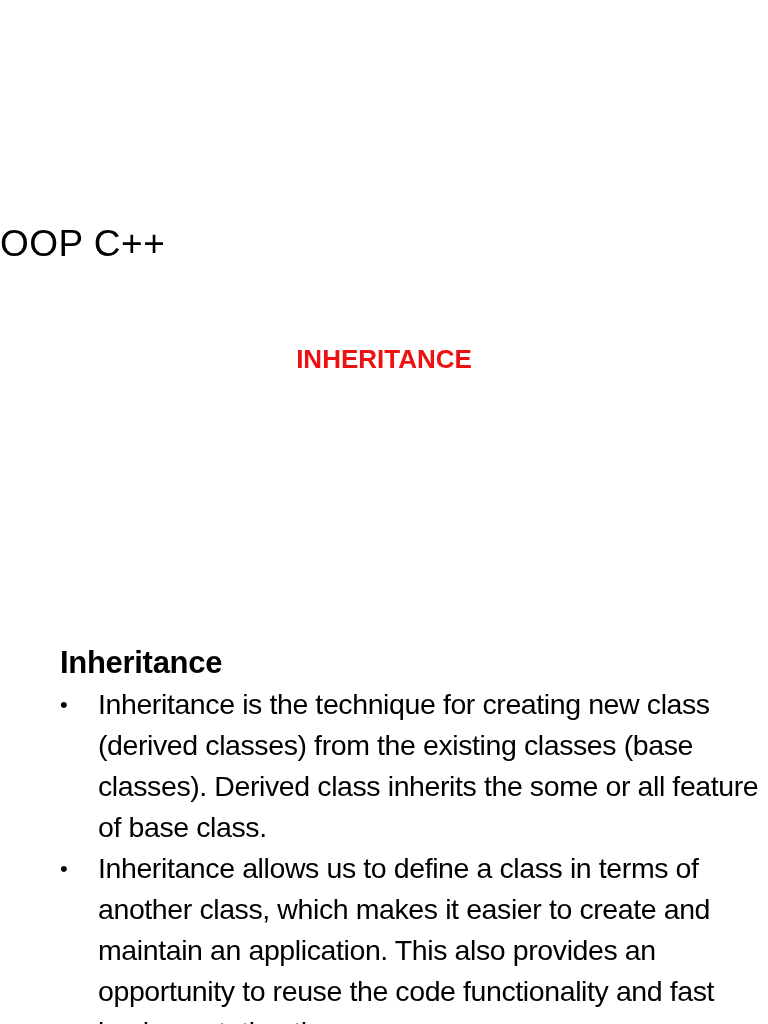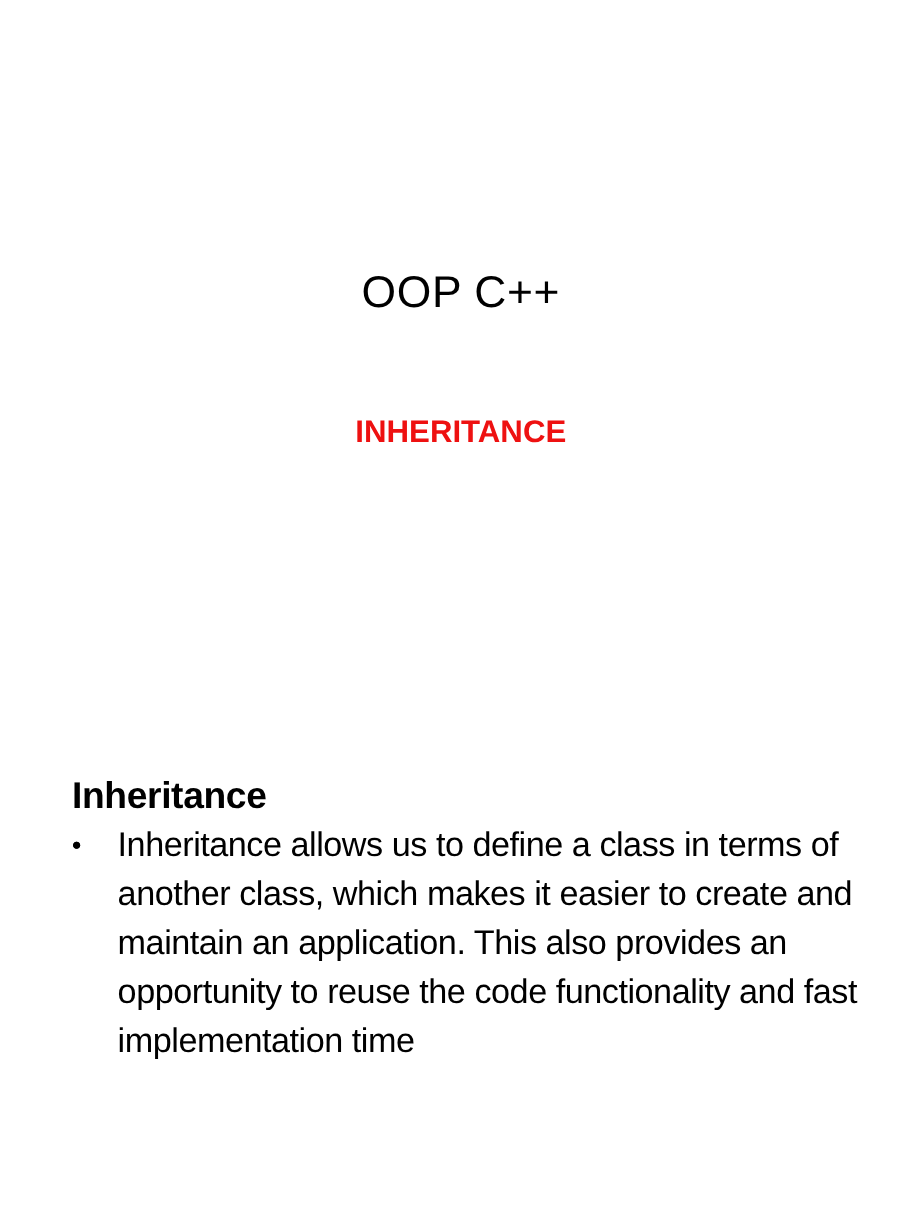--- a/index.html
+++ b/index.html
@@ -13,21 +13,20 @@
       overflow: hidden;
       position: relative;
       font-family: "Liberation Sans", "DejaVu Sans", sans-serif;
       color: #000000;
     }
     .slide-title {
       position: absolute;
       top: 222px;
       left: 0;
       width: 768px;
-      text-align: center;
       font-size: 37px;
       line-height: 44px;
       font-weight: normal;
       letter-spacing: 0.5px;
     }
     .subtitle-block {
       position: absolute;
       top: 336px;
       left: 0;
       width: 768px;
@@ -81,19 +80,20 @@
 
 <div class="subtitle-block">
   <span class="subtitle-line">INHERITANCE</span>
 </div>
 
 <div class="section">
   <h2 class="section-heading">Inheritance</h2>
   <ul class="bullets">
     <li class="bullet">
       <span class="bullet-dot">•</span>
+      <span>Inheritance is the technique for creating new class (derived classes) from the existing classes (base classes). Derived class inherits the some or all feature of base class.</span>
     </li>
     <li class="bullet">
       <span class="bullet-dot">•</span>
       <span>Inheritance allows us to define a class in terms of another class, which makes it easier to create and maintain an application. This also provides an opportunity to reuse the code functionality and fast implementation time</span>
     </li>
   </ul>
 </div>
 
 </body></html>

